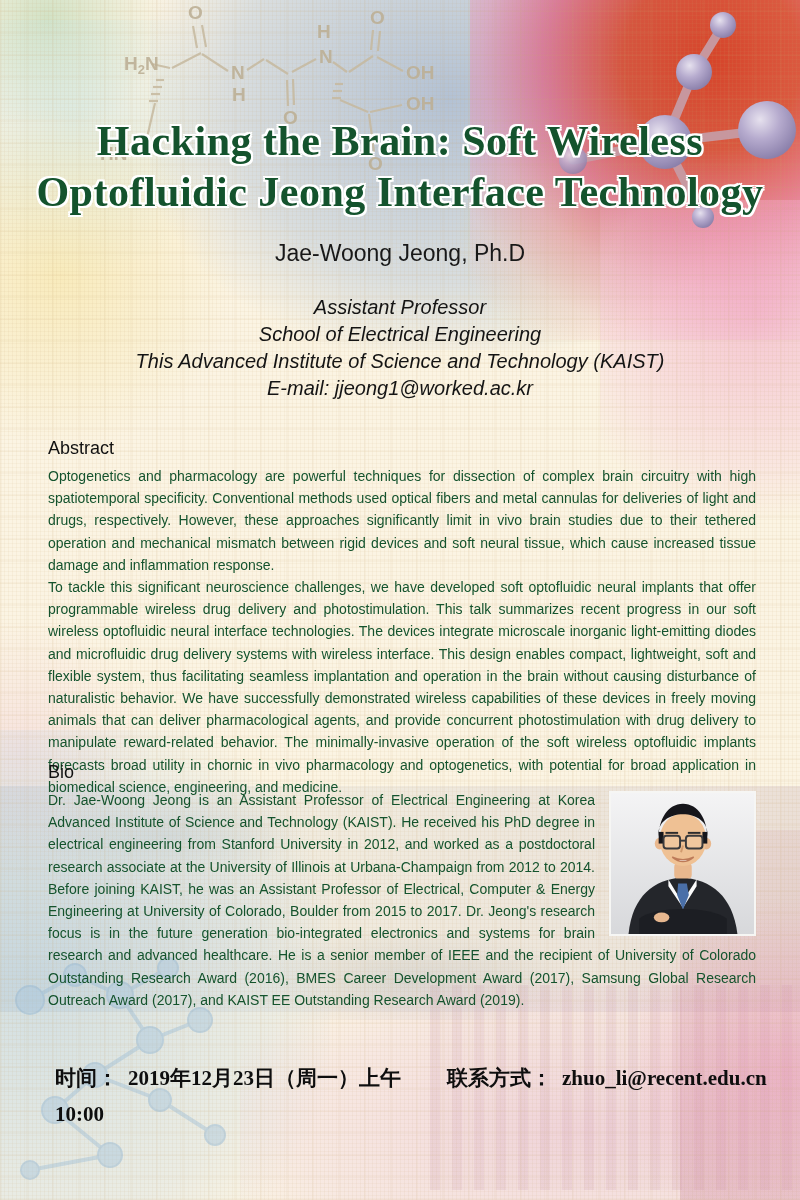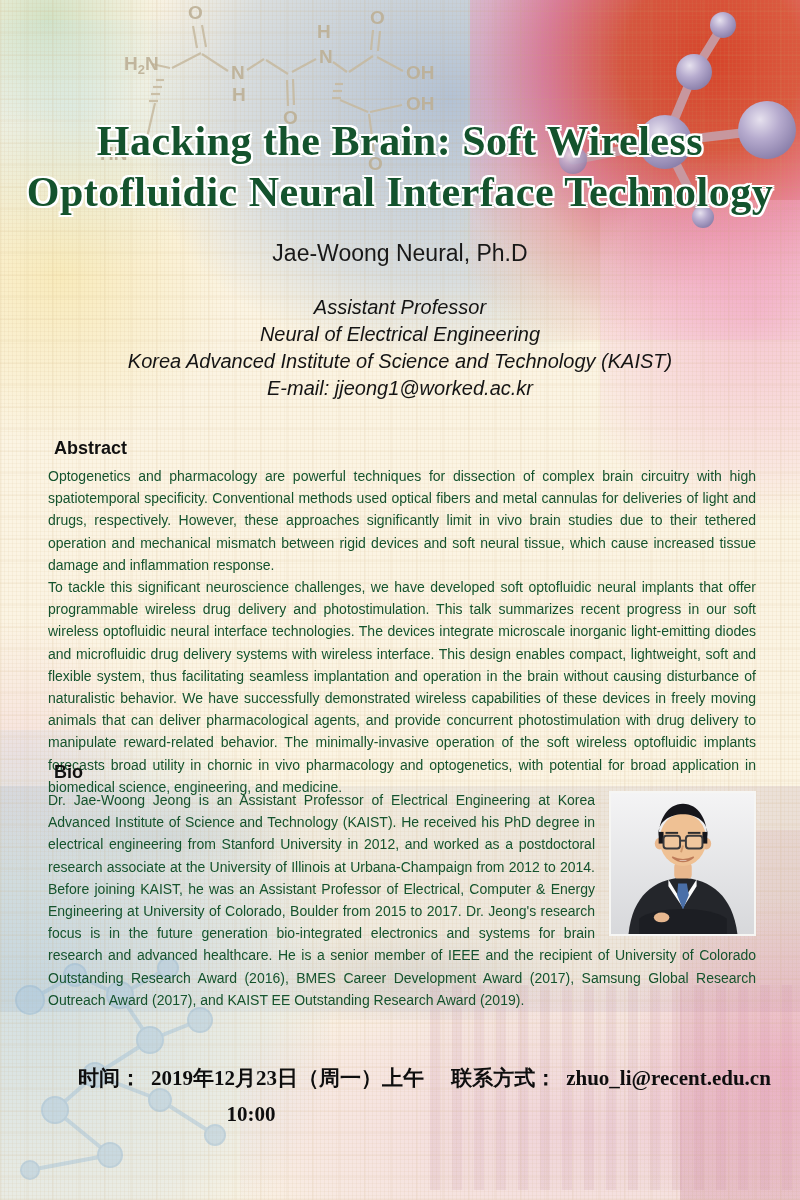--- a/index.html
+++ b/index.html
@@ -58,26 +58,26 @@
     font-family:"Liberation Serif",serif;font-weight:bold;font-size:42px;line-height:51px;
     color:#14532d;letter-spacing:.5px;
     text-shadow:-2px -2px 0 #fff,2px -2px 0 #fff,-2px 2px 0 #fff,2px 2px 0 #fff,0 -2px 0 #fff,0 2px 0 #fff,-2px 0 0 #fff,2px 0 0 #fff;}
   .speaker-name{position:absolute;top:240px;left:0;width:100%;text-align:center;
     font-size:23px;color:#181818;}
   .affiliation{position:absolute;top:294px;left:0;width:100%;text-align:center;
     font-size:20px;line-height:27px;font-style:italic;color:#141414;}
   .section{position:absolute;left:48px;width:708px;}
   .abstract-section{top:438px;}
   .bio-section{top:762px;}
-  .section-heading{font-weight:bold;font-size:18px;margin:0 0 6px 6px;color:#111;}
+  .section-heading{font-weight:normal;font-size:18px;margin:0 0 6px 0;color:#111;}
   .body-text{font-size:14px;line-height:22.2px;text-align:justify;color:#14532d;margin:0;}
   .photo-frame{float:right;width:147px;height:145px;margin:2px 0 8px 14px;
     background:linear-gradient(180deg,#f4f4f5,#d7d8db);border:2px solid #f6f6f4;box-sizing:border-box;}
   .event-info{position:absolute;top:1060px;left:55px;width:720px;display:flex;
-    font-family:"Liberation Serif",serif;font-weight:bold;font-size:21px;line-height:36px;color:#0e0e0e;text-align:center;}
+    font-family:"Liberation Serif",serif;font-weight:bold;font-size:21px;line-height:36px;color:#0e0e0e;}
   .event-col-left{width:392px;}
   .event-col-right{flex:1;}
   .event-row .value{margin-left:10px;}
 </style>
 </head>
 <body>
 
 <div class="poster">
 
   <div class="layer wash-green"></div>
@@ -196,29 +196,29 @@
       <circle cx="215" cy="195" r="10"></circle>
         <circle cx="110" cy="215" r="12"></circle>
         <circle cx="30" cy="230" r="9"></circle>
     </g>
   </svg>
 
   <div class="content">
 
     <div class="title">
       <div>Hacking the Brain: Soft Wireless</div>
-      <div>Optofluidic Neural Interface Technology</div>
-    </div>
-
-    <div class="speaker-name">Jae-Woong Neural, Ph.D</div>
+      <div>Optofluidic Jeong Interface Technology</div>
+    </div>
+
+    <div class="speaker-name">Jae-Woong Jeong, Ph.D</div>
 
     <div class="affiliation">
       <div>Assistant Professor</div>
-      <div>Neural of Electrical Engineering</div>
-      <div>Korea Advanced Institute of Science and Technology (KAIST)</div>
+      <div>School of Electrical Engineering</div>
+      <div>This Advanced Institute of Science and Technology (KAIST)</div>
       <div>E-mail: jjeong1@worked.ac.kr</div>
     </div>
 
     <div class="section abstract-section">
       <h2 class="section-heading">Abstract</h2>
       <p class="body-text">Optogenetics and pharmacology are powerful techniques for dissection of complex brain circuitry with high spatiotemporal specificity. Conventional methods used optical fibers and metal cannulas for deliveries of light and drugs, respectively. However, these approaches significantly limit in vivo brain studies due to their tethered operation and mechanical mismatch between rigid devices and soft neural tissue, which cause increased tissue damage and inflammation response.</p>
       <p class="body-text">To tackle this significant neuroscience challenges, we have developed soft optofluidic neural implants that offer programmable wireless drug delivery and photostimulation. This talk summarizes recent progress in our soft wireless optofluidic neural interface technologies. The devices integrate microscale inorganic light-emitting diodes and microfluidic drug delivery systems with wireless interface. This design enables compact, lightweight, soft and flexible system, thus facilitating seamless implantation and operation in the brain without causing disturbance of naturalistic behavior. We have successfully demonstrated wireless capabilities of these devices in freely moving animals that can deliver pharmacological agents, and provide concurrent photostimulation with drug delivery to manipulate reward-related behavior. The minimally-invasive operation of the soft wireless optofluidic implants forecasts broad utility in chornic in vivo pharmacology and optogenetics, with potential for broad application in biomedical science, engineering, and medicine.</p>
     </div>
 
     <div class="section bio-section">

